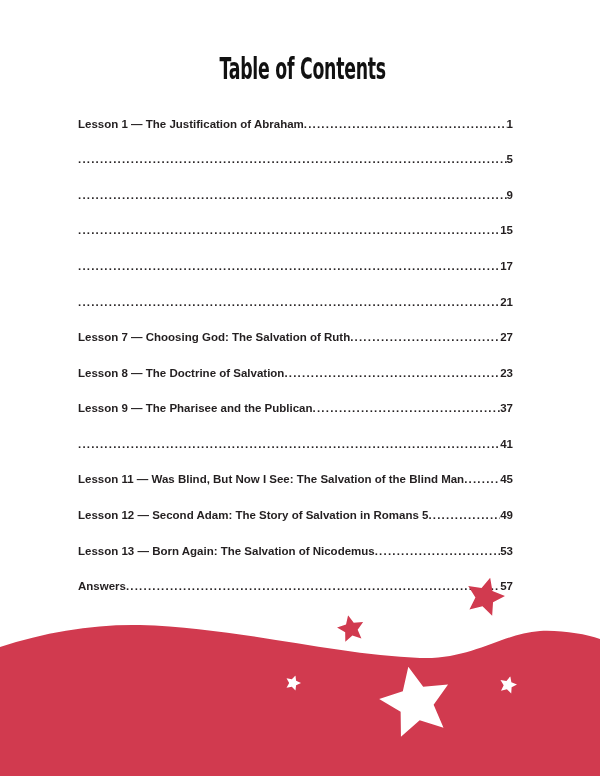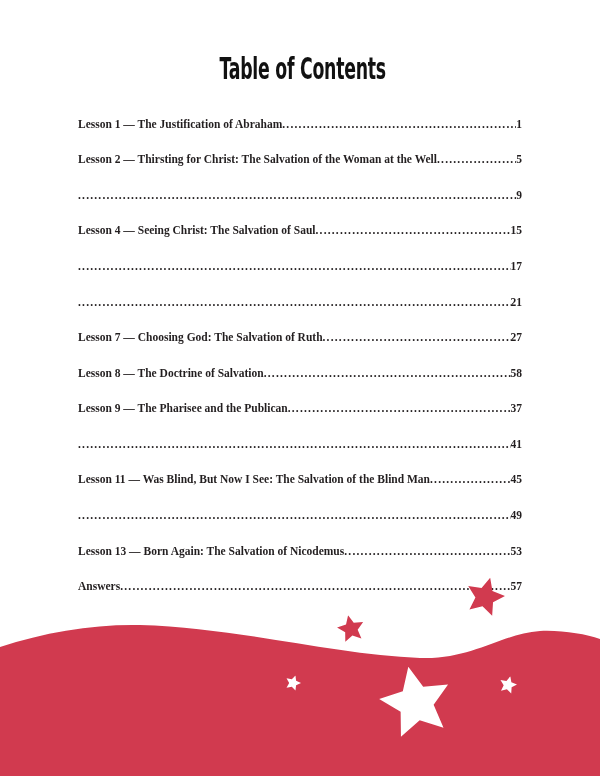--- a/index.html
+++ b/index.html
@@ -25,23 +25,22 @@
     letter-spacing: -0.5px;
     transform: scaleX(0.56);
     transform-origin: 51% 50%;
     white-space: nowrap;
     color: #111111;
   }
   .toc {
     position: absolute;
     top: 106px;
     left: 78px;
-    right: 78px;
+    right: 87px;
     z-index: 1;
-    font-family: Liberation Serif, serif;
   }
   .row {
     height: 35.57px;
     display: flex;
     align-items: center;
     font-size: 11.5px;
     font-weight: bold;
     line-height: 14px;
   }
   .row .label { white-space: nowrap; flex: 0 0 auto; }
@@ -80,32 +79,30 @@
   <h1 class="title">Table of Contents</h1>
 
   <div class="toc" id="toc">
     <div class="row">
       <span class="label">Lesson 1 — The Justification of Abraham</span>
       <span class="dots">............................................................................................................................................................................................................................................................................................................</span>
       <span class="pnum">1</span>
     </div>
 
     <div class="row">
-      <span class="label">Lesson 2 — Thirsting for Christ: The Salvation of the Woman at the Well</span>
       <span class="dots">............................................................................................................................................................................................................................................................................................................</span>
       <span class="pnum">5</span>
     </div>
 
     <div class="row">
       <span class="dots">............................................................................................................................................................................................................................................................................................................</span>
       <span class="pnum">9</span>
     </div>
 
     <div class="row">
-      <span class="label">Lesson 4 — Seeing Christ: The Salvation of Saul</span>
       <span class="dots">............................................................................................................................................................................................................................................................................................................</span>
       <span class="pnum">15</span>
     </div>
 
     <div class="row">
       <span class="dots">............................................................................................................................................................................................................................................................................................................</span>
       <span class="pnum">17</span>
     </div>
 
     <div class="row">
@@ -115,41 +112,42 @@
 
     <div class="row">
       <span class="label">Lesson 7 — Choosing God: The Salvation of Ruth</span>
       <span class="dots">............................................................................................................................................................................................................................................................................................................</span>
       <span class="pnum">27</span>
     </div>
 
     <div class="row">
       <span class="label">Lesson 8 — The Doctrine of Salvation</span>
       <span class="dots">............................................................................................................................................................................................................................................................................................................</span>
-      <span class="pnum">58</span>
+      <span class="pnum">23</span>
     </div>
 
     <div class="row">
       <span class="label">Lesson 9 — The Pharisee and the Publican</span>
       <span class="dots">............................................................................................................................................................................................................................................................................................................</span>
       <span class="pnum">37</span>
     </div>
 
     <div class="row">
       <span class="dots">............................................................................................................................................................................................................................................................................................................</span>
       <span class="pnum">41</span>
     </div>
 
     <div class="row">
       <span class="label">Lesson 11 — Was Blind, But Now I See: The Salvation of the Blind Man</span>
       <span class="dots">............................................................................................................................................................................................................................................................................................................</span>
       <span class="pnum">45</span>
     </div>
 
     <div class="row">
+      <span class="label">Lesson 12 — Second Adam: The Story of Salvation in Romans 5</span>
       <span class="dots">............................................................................................................................................................................................................................................................................................................</span>
       <span class="pnum">49</span>
     </div>
 
     <div class="row">
       <span class="label">Lesson 13 — Born Again: The Salvation of Nicodemus</span>
       <span class="dots">............................................................................................................................................................................................................................................................................................................</span>
       <span class="pnum">53</span>
     </div>
 

